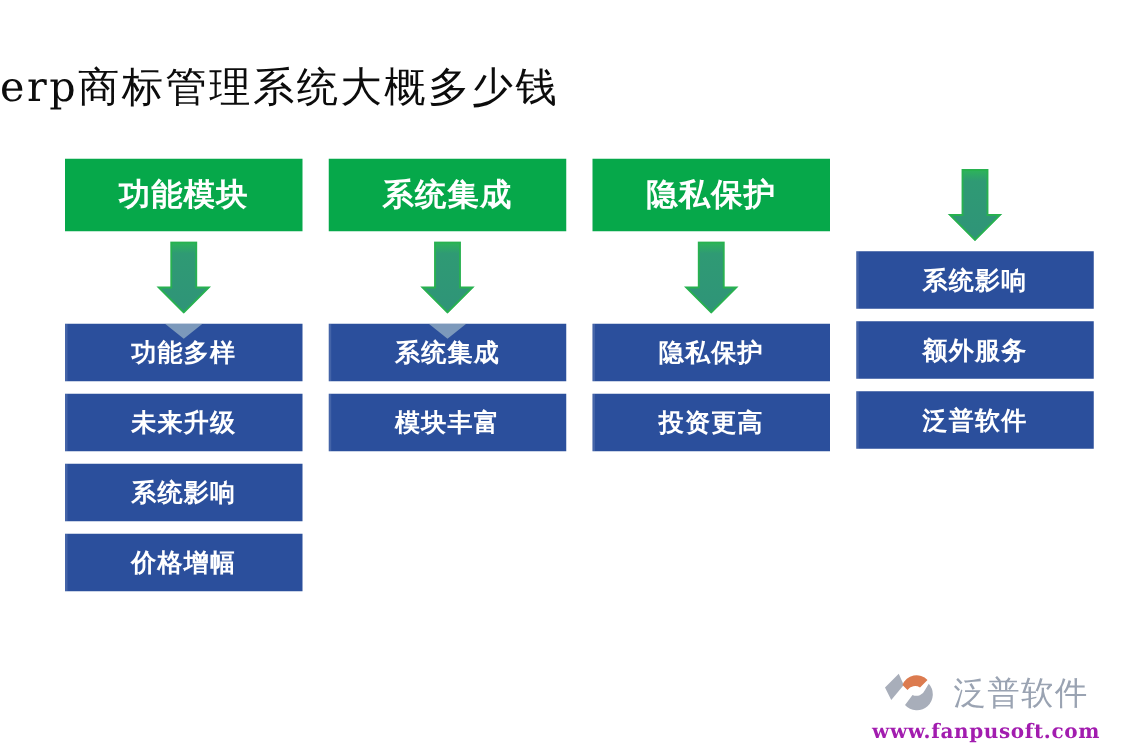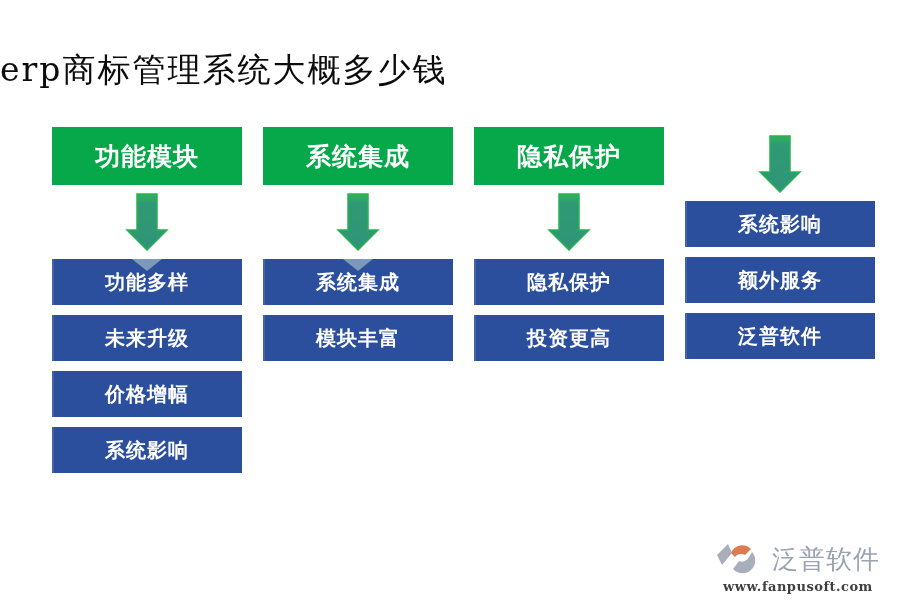--- a/index.html
+++ b/index.html
@@ -42,21 +42,21 @@
     display:flex;flex-direction:column;align-items:center;
   }
   .footer-top{display:flex;align-items:center;gap:16px;justify-content:space-between;}
   .brand-name{
     font-family:"DejaVu Serif","Liberation Serif",serif;
     font-size:26px;color:#9aa3b2;letter-spacing:1px;white-space:nowrap;
   }
   .brand-url{
     margin-top:1px;
     font-family:"DejaVu Serif","Liberation Serif",serif;
-    font-size:13px;font-weight:bold;color:#404040;letter-spacing:0.5px;white-space:nowrap;
+    font-size:16px;font-weight:bold;color:#a21caf;letter-spacing:0.5px;white-space:nowrap;
   }
 </style>
 </head>
 <body>
 
 <h1 class="title">erp商标管理系统大概多少钱</h1>
 
 <div class="grid">
 
   <div class="col">
@@ -75,24 +75,24 @@
     </div>
     <div class="stack">
       <div class="item-box">
           <span class="tip-fade"></span>
           <span>功能多样</span>
         </div>
       <div class="item-box">
           <span>未来升级</span>
         </div>
       <div class="item-box">
-          <span>价格增幅</span>
+          <span>系统影响</span>
         </div>
       <div class="item-box">
-          <span>系统影响</span>
+          <span>价格增幅</span>
         </div>
     </div>
   </div>
 
   <div class="col">
     <div class="cat-header">系统集成</div>
     <div class="arrow-wrap">
       <svg width="56" height="58" viewBox="0 0 56 58">
         <polygon points="18,1 38,1 38,37 48,37 28,57 8,37 18,37" fill="url(#ag1)" stroke="#28b150" stroke-width="1.5"></polygon>
       </svg>

